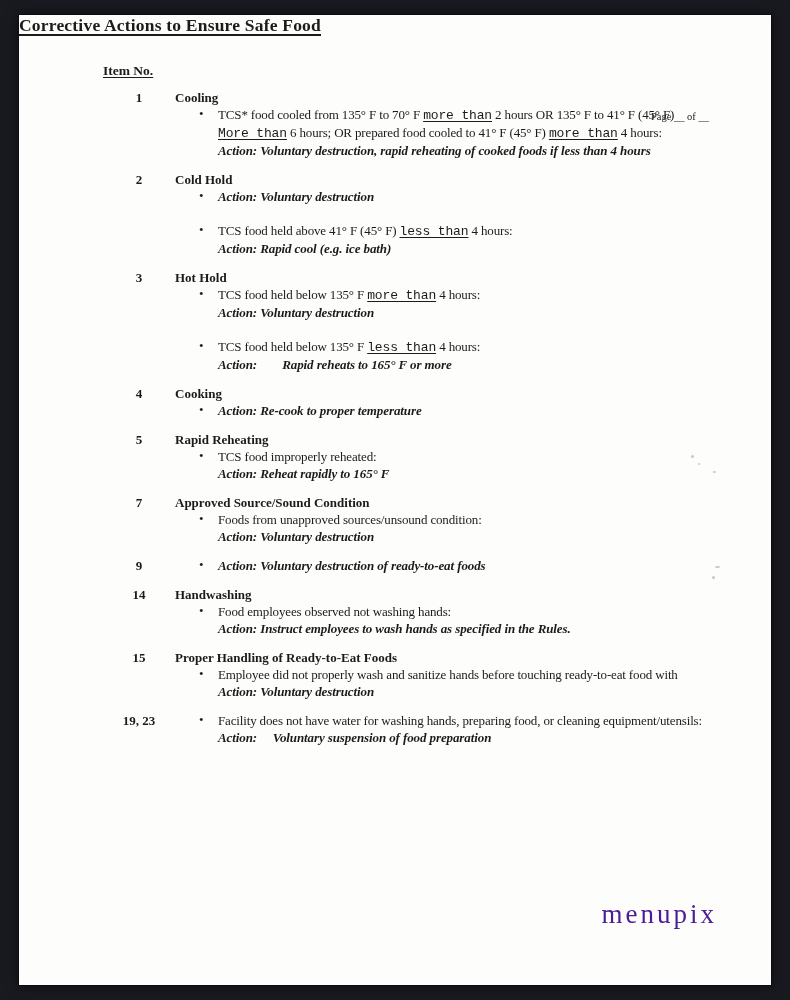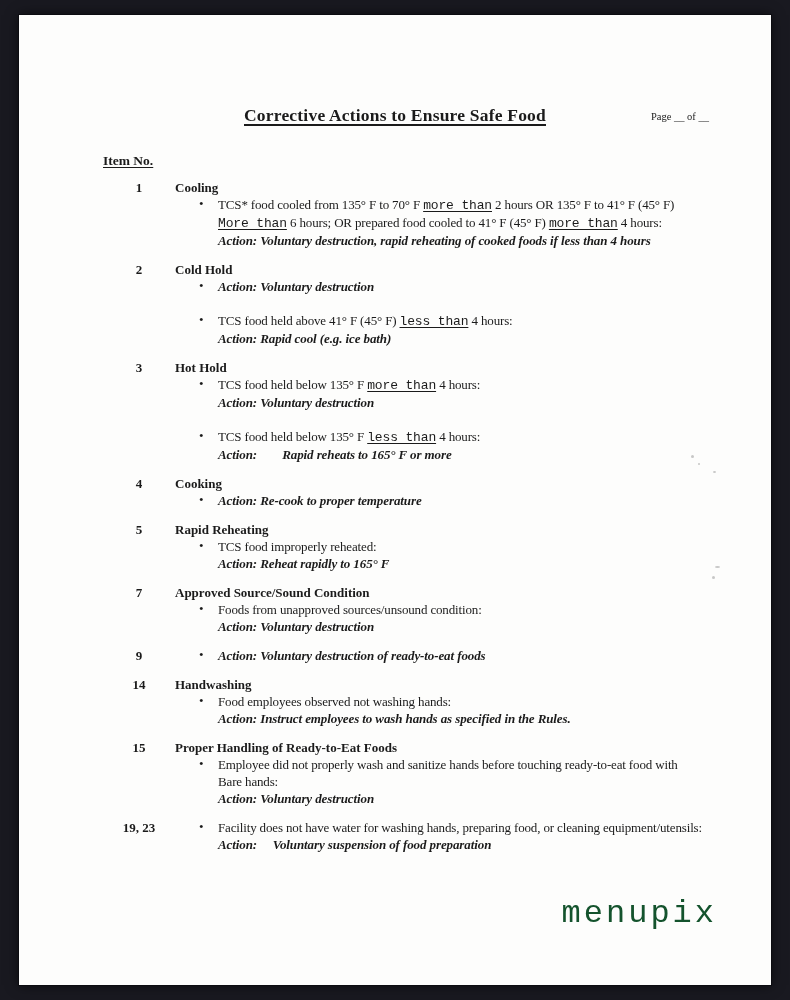--- a/index.html
+++ b/index.html
@@ -6,21 +6,21 @@
   body {
     width:790px; height:1000px; position:relative;
     background:#191920; overflow:hidden;
     font-family:"Liberation Serif", serif;
   }
   .page {
     position:absolute; left:19px; top:15px; width:752px; height:970px;
     background:#fdfdfc; color:#1b1b1b;
     box-shadow: 0 0 0 1px #0c0c11, 0 0 12px rgba(0,0,0,.65);
   }
-  .header { position:relative; padding-top:90px; text-align:center; height:22px; }
+  .header { position:relative; text-align:left; height:22px; }
   .title {
     display:inline-block; font-size:17.5px; font-weight:bold; letter-spacing:.2px;
     text-decoration:underline; text-decoration-thickness:2px; text-underline-offset:3px;
   }
   .page-label { position:absolute; right:62px; top:96px; font-size:10.5px; font-weight:normal; }
   .item-no-row { margin:24px 0 0 84px; }
   .item-no {
     display:inline-block; font-size:13.5px; font-weight:bold;
     text-decoration:underline; text-underline-offset:2px;
   }
@@ -31,22 +31,22 @@
   .item-title { font-weight:bold; }
   .group { position:relative; padding-left:43px; }
   .group.gap { margin-top:17px; }
   .bullet { position:absolute; left:24px; top:-1px; font-size:13px; }
   .line { white-space:nowrap; letter-spacing:-0.15px; }
   .u { text-decoration:underline; text-underline-offset:2px; text-decoration-thickness:1px;font-family:Liberation Mono, monospace; }
   .action { font-weight:bold; font-style:italic; white-space:pre-wrap; letter-spacing:-0.1px; }
   .footnote { margin:8px 0 0 82px; font-size:13px; }
   .watermark {
     position:absolute; right:54px; top:884px;
-    font-family:Liberation Mono, monospace; font-size:32px; line-height:30px;
-    color:#14532d; letter-spacing:3px; user-select:none;
+    font-family:Liberation Serif, serif; font-size:27px; line-height:30px;
+    color:#4c1d95; letter-spacing:3px; user-select:none;
   }
   .speck { position:absolute; background:#9a9a9a; border-radius:50%; opacity:.55; }
 </style>
 </head>
 <body>
 
 <div class="page">
   <div class="header">
     <span class="title">Corrective Actions to Ensure Safe Food</span>
   </div>
@@ -152,21 +152,20 @@
           </div>
         </div>
       </div>
       <div class="item">
         <div class="item-num">15</div>
         <div class="item-content">
           <div class="item-title">Proper Handling of Ready-to-Eat Foods</div>
           <div class="group">
             <span class="bullet">•</span>
             <div class="line"><span>Employee did not properly wash and sanitize hands before touching ready-to-eat food with</span></div>
-            <div class="line"><span>Bare hands:</span></div>
             <div class="action">Action: Voluntary destruction</div>
           </div>
         </div>
       </div>
       <div class="item">
         <div class="item-num">19, 23</div>
         <div class="item-content">
           <div class="group">
             <span class="bullet">•</span>
             <div class="line"><span>Facility does not have water for washing hands, preparing food, or cleaning equipment/utensils:</span></div>

